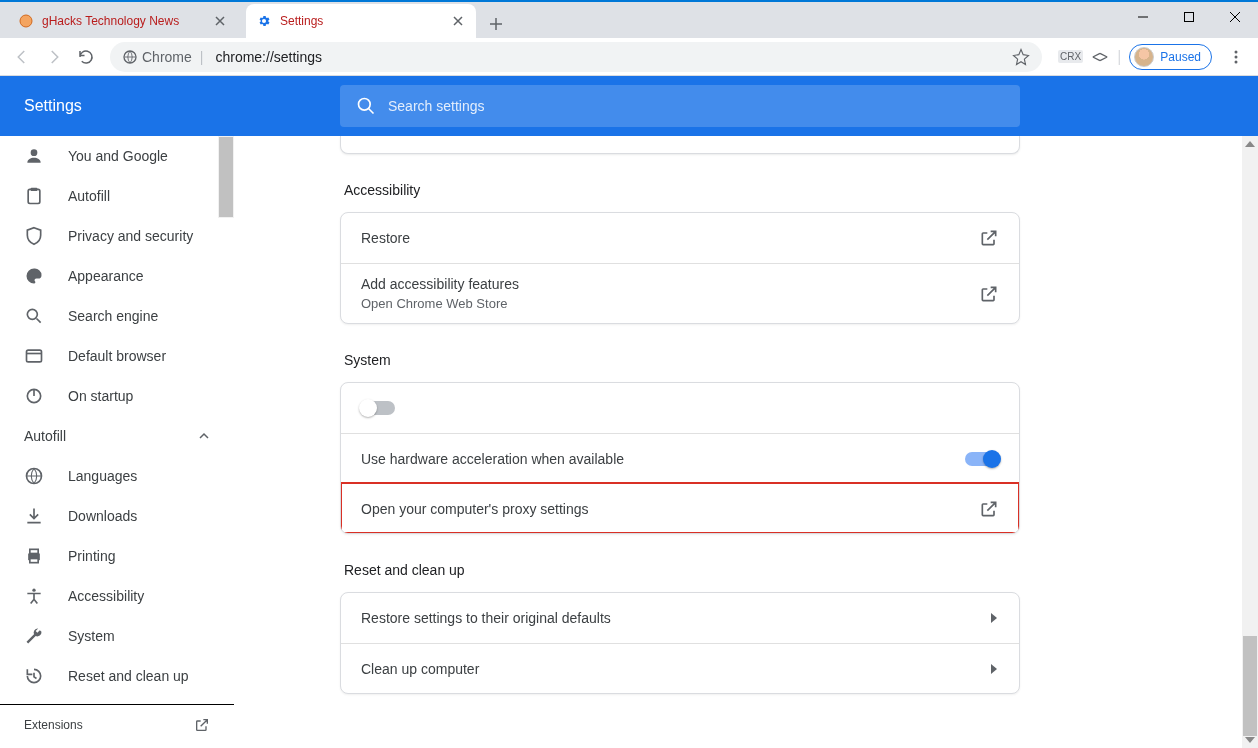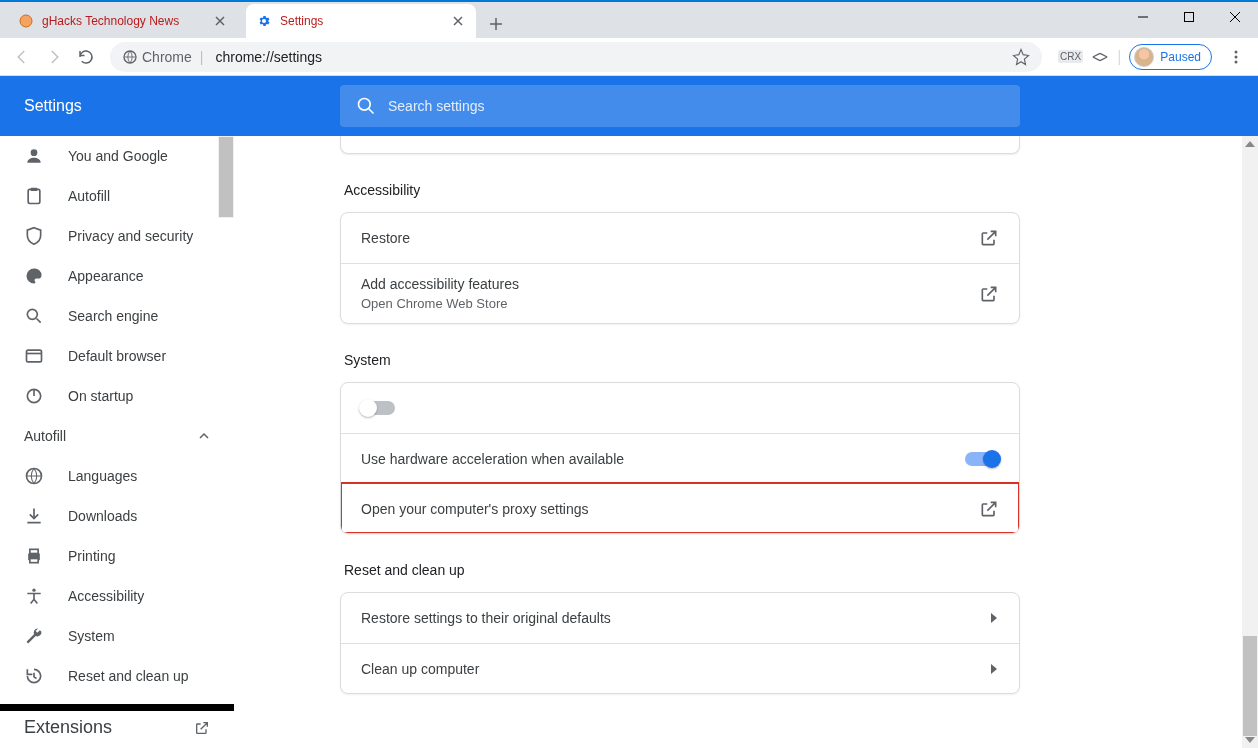--- a/index.html
+++ b/index.html
@@ -43,21 +43,21 @@
 
 
 .content-area { position: absolute; top: 136px; bottom: 0; left: 0; right: 0; display: flex; }
 
 
 .sidebar { width: 234px; background: #fff; overflow-y: auto; position: relative; }
 .sidebar-inner { }
 .sb-item { height: 40px; display: flex; align-items: center; padding: 0 24px; font-size: 14px; color: #3c4043; cursor: pointer; font-weight: 500; }
 .sb-item .icon { width: 20px; height: 20px; margin-right: 24px; display: inline-flex; align-items: center; justify-content: center; color: #5f6368; }
 .sb-group { height: 40px; display: flex; align-items: center; justify-content: space-between; padding: 0 24px; font-size: 14px; color: #3c4043; cursor: pointer; font-weight: 500; }
-.sb-extensions { height: 40px; display: flex; align-items: center; justify-content: space-between; padding: 0 24px; font-size: 18px; color: #3c4043; cursor: pointer; font-weight: 500; border-top: 7px solid #000000; margin-top: 8px; }
+.sb-extensions { height: 40px; display: flex; align-items: center; justify-content: space-between; padding: 0 24px; font-size: 12px; color: #3c4043; cursor: pointer; font-weight: 500; border-top: 1px solid #000000; margin-top: 8px; }
 
 .sidebar::after { content: ""; position: absolute; right: 0; top: 0; width: 14px; height: 80px; background: #c1c1c1; border: 1px solid #f1f1f1; }
 
 
 .main-panel { flex: 1; background: #fff; position: relative; }
 .main-scroll { position: absolute; left: 0; right: 16px; top: 0; bottom: 0; overflow: hidden; }
 .main-scrollbar { position: absolute; right: 0; top: 0; bottom: 0; width: 16px; background: #f1f1f1; }
 .main-scrollbar .thumb { position: absolute; left: 1px; right: 1px; top: 500px; height: 100px; background: #c1c1c1; }
 .main-scrollbar .arrow { position: absolute; left: 0; right: 0; height: 16px; display: flex; align-items: center; justify-content: center; color: #888; cursor: pointer; }
 .main-scrollbar .arrow.up { top: 0; }

